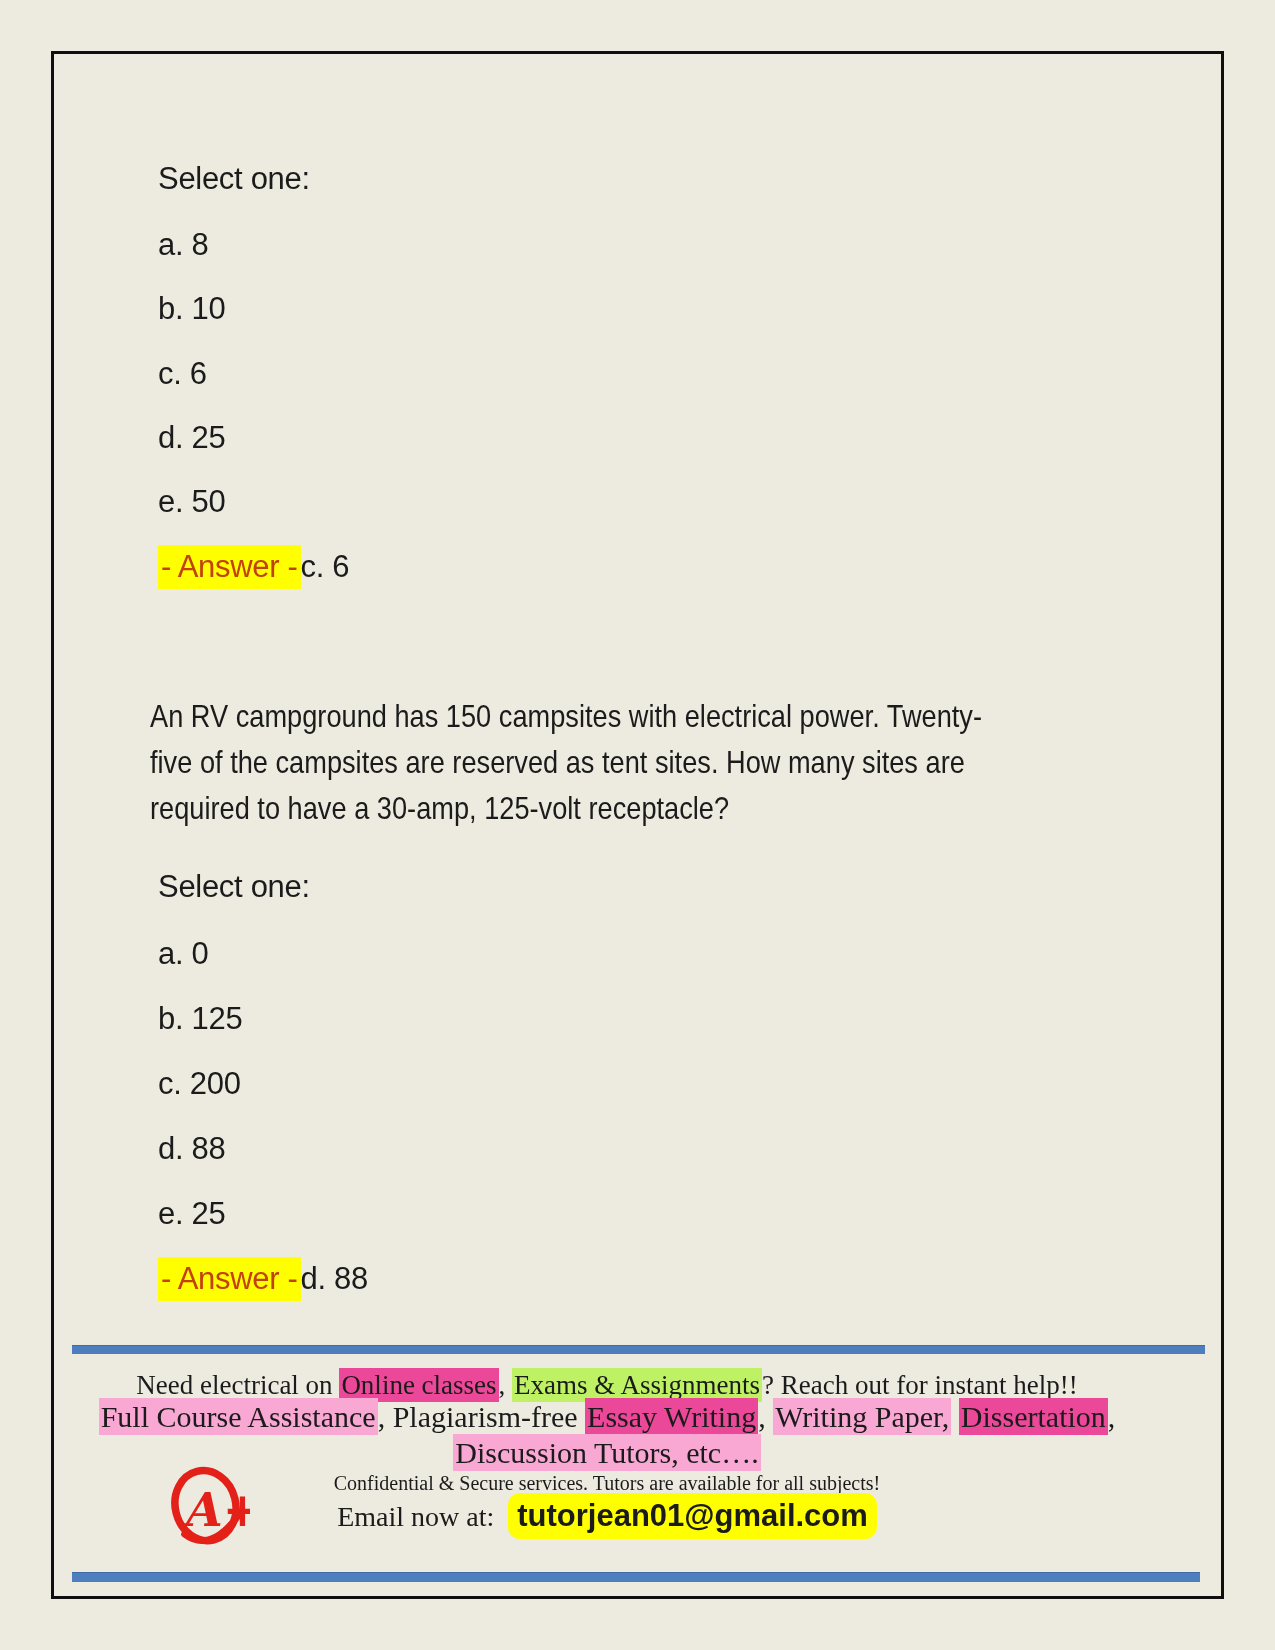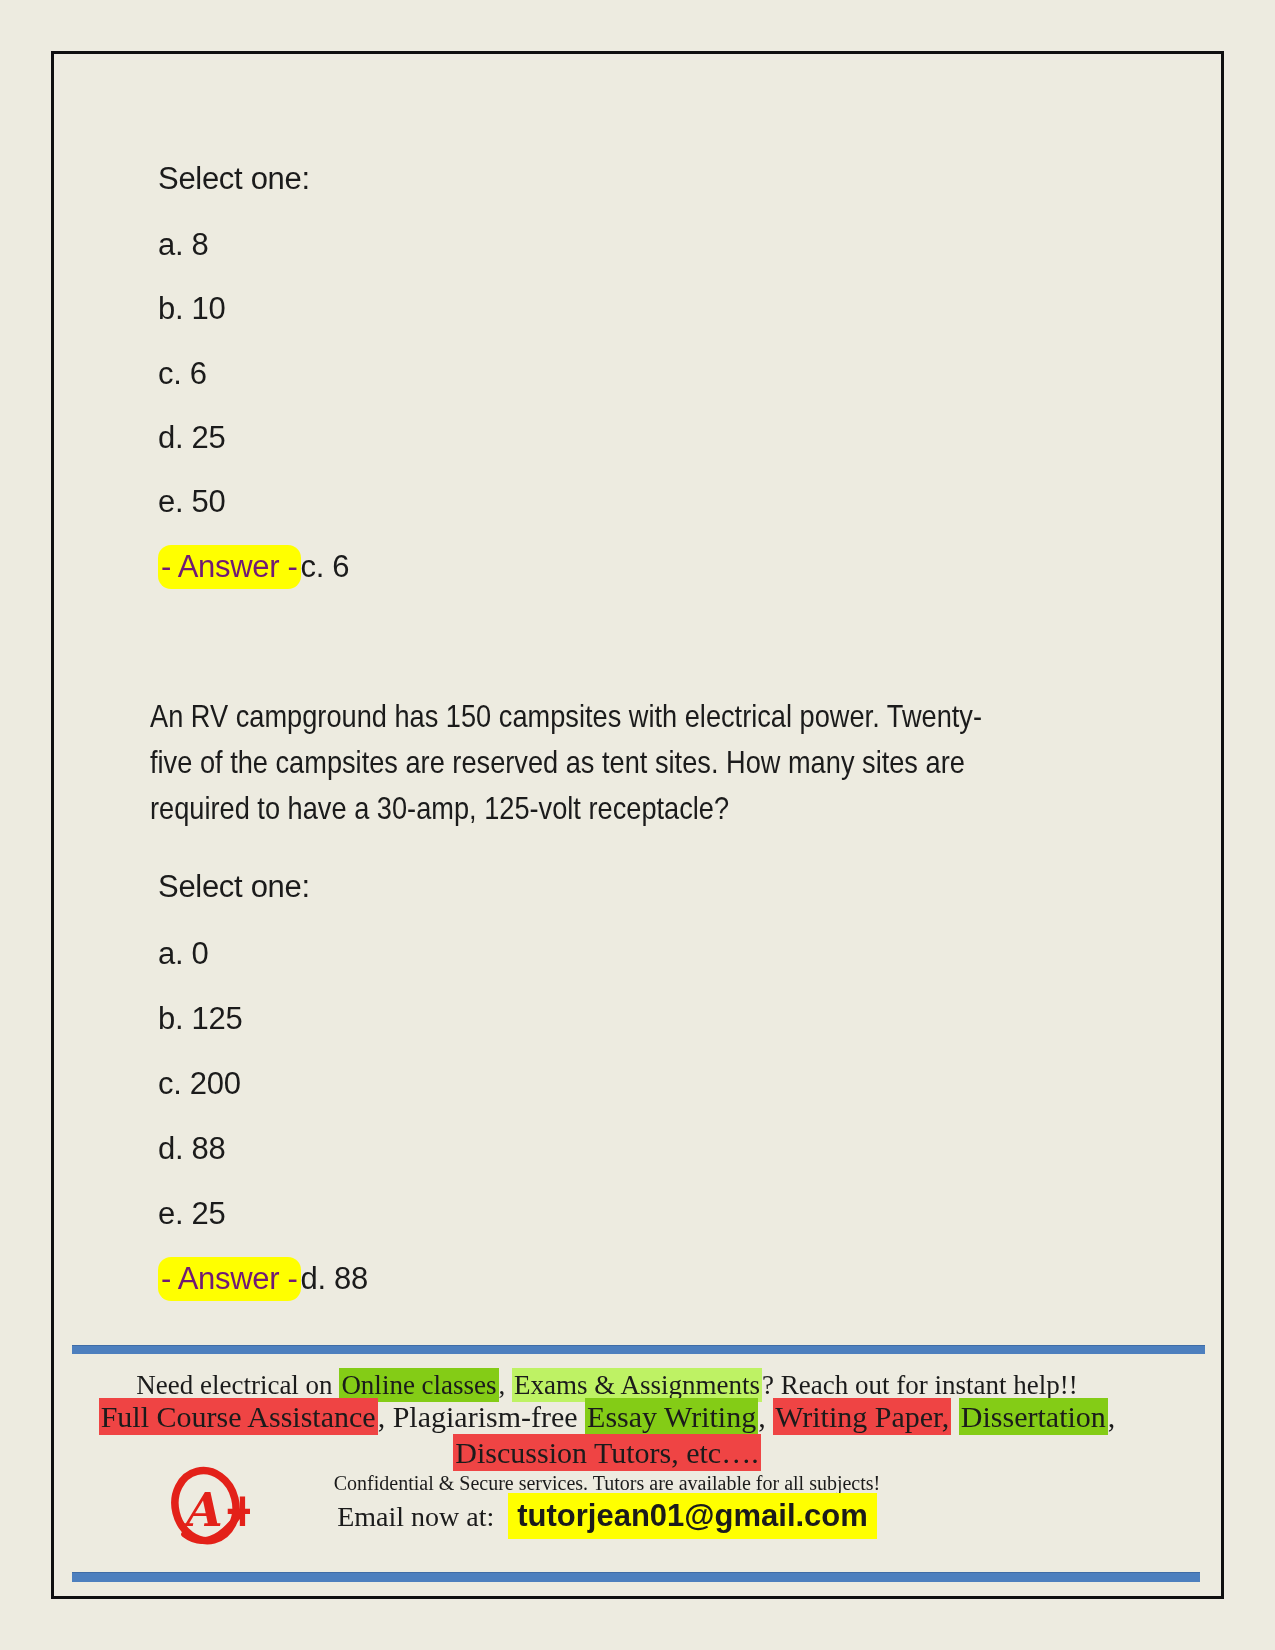--- a/index.html
+++ b/index.html
@@ -21,40 +21,40 @@
     left:150px;font-size:31px;letter-spacing:-0.3px;
     line-height:42px;white-space:nowrap;margin:8px;
   }
   .q-para{
     left:150px;top:693px;width:1100px;
     font-size:32px;line-height:46px;margin:0;
     transform:scaleX(0.85);transform-origin:left top;
     white-space:nowrap;
   }
   mark.ans-hl{
-    background:#ffff00;color:#701a75;padding:4px 3px 5px 3px;border-radius:13px;
+    background:#ffff00;color:#c2410c;padding:4px 3px 5px 3px;
   }
   .rule-blue{
     background:#4d7fbe;border-top:1px solid #3f6ca6;
   }
   .footer-center{
     left:72px;width:1070px;text-align:center;
     font-family:"Liberation Serif", serif;margin:0;
   }
   .f-line1{top:1369px;font-size:27px;line-height:32px;}
   .f-line2{top:1399px;font-size:30px;line-height:36px;}
   .f-conf{top:1465px;font-size:20px;line-height:36px;}
   .f-email{top:1494px;font-size:28px;line-height:44px;}
-  .hl-cyan{background:#84cc16;padding:2px 2px;}
+  .hl-cyan{background:#ec4899;padding:2px 2px;}
   .hl-green{background:#bef264;padding:2px 2px;}
-  .hl-yellow{background:#ef4444;padding:2px 2px;}
+  .hl-yellow{background:#f9a8d4;padding:2px 2px;}
   .email-addr{
     font-family:"Liberation Sans", sans-serif;
     font-weight:bold;font-size:31px;
-    background:#ffff00;padding:5px 9px 6px 9px;
+    background:#ffff00;padding:5px 9px 6px 9px;border-radius:12px;
   }
   .logo-box{left:166px;top:1466px;width:84px;height:86px;}
 </style>
 </head>
 <body>
 
 <div class="page-frame"></div>
 
 <p class="abs opt-line" style="top:150px">Select one:</p>
 <p class="abs opt-line" style="top:216px">a. 8</p>

